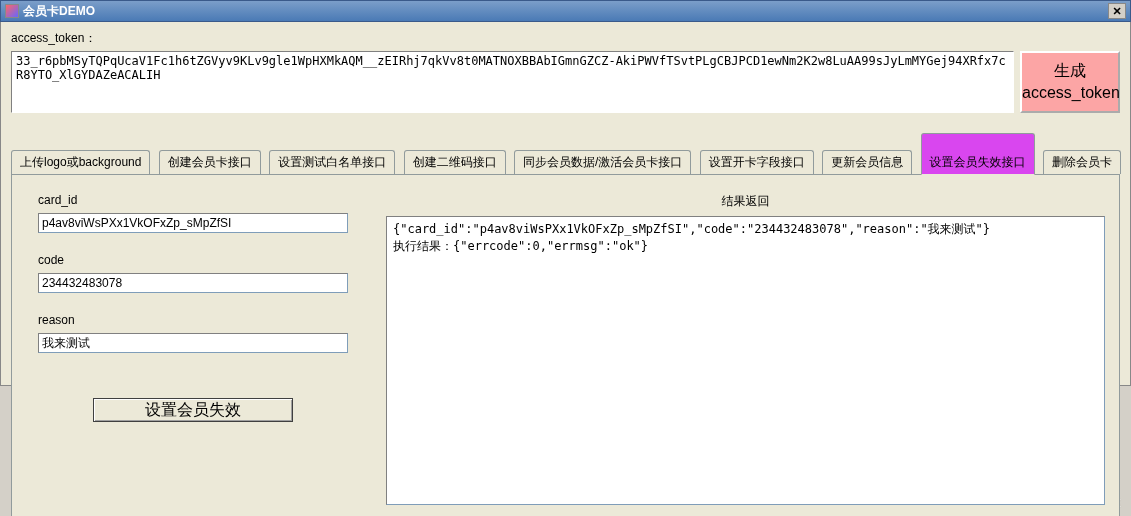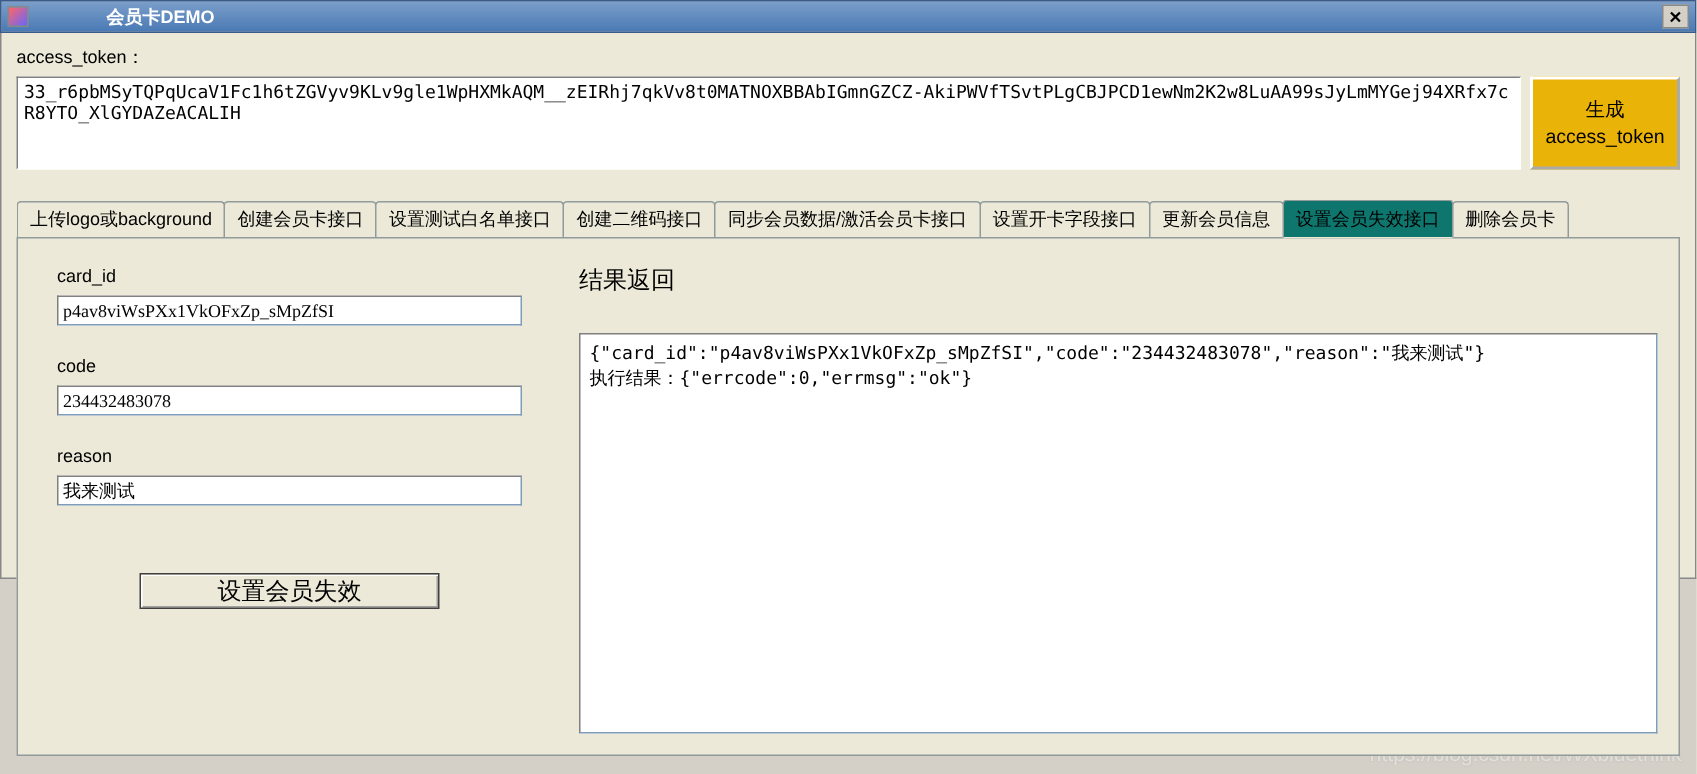--- a/index.html
+++ b/index.html
@@ -13,21 +13,20 @@
       position: relative;
     }
     .titlebar {
       background: linear-gradient(to bottom, #7b9ec9, #4a7ab5);
       color: #fff;
       height: 22px;
       display: flex;
       align-items: center;
       padding: 0 4px;
       border: 1px solid #3a5a8a;
-      gap: 48px;
     }
     .titlebar-icon {
       width: 14px; height: 14px;
       margin-right: 4px;
       background: linear-gradient(135deg,#f66,#66f);
       border: 1px solid #888;
     }
     .titlebar-title { flex: 1; font-weight: bold; font-size: 12px; }
     .titlebar-close {
       width: 18px; height: 16px;
@@ -56,53 +55,54 @@
       background: #fff;
       font-family: "SimSun", monospace;
       font-size: 12px;
       padding: 2px 4px;
       resize: none;
       overflow: auto;
       word-break: break-all;
     }
     .gen-btn {
       width: 100px; height: 62px;
-      background: #eab308;
+      background: #fca5a5;
       border: 2px outset #fff;
-      font-size: 13px;
+      font-size: 16px;
       line-height: 1.4;
       text-align: center;
       cursor: pointer;
       font-family: inherit;
     }
     .tab-container { margin-top: 20px; }
     .tab-strip {
       display: flex;
       align-items: flex-end;
       border-bottom: none;
       position: relative;
       z-index: 2;
+      justify-content: space-between;
     }
     .tab {
       padding: 3px 8px 3px 8px;
       background: #ece9d8;
       border: 1px solid #919b9c;
       border-bottom: none;
       border-radius: 3px 3px 0 0;
       margin-right: -1px;
       font-size: 12px;
       cursor: pointer;
       position: relative;
       white-space: nowrap;
     }
     .tab.active {
-      background: #0f766e;
+      background: #d946ef;
       border-bottom: 1px solid #ece9d8;
       margin-bottom: -1px;
-      padding-top: 4px;
+      padding-top: 20px;
       z-index: 3;
     }
     .tab-panel {
       border: 1px solid #919b9c;
       height: 346px;
       background: #ece9d8;
       display: flex;
       position: relative;
       z-index: 1;
     }
@@ -111,21 +111,21 @@
       padding: 18px 14px 14px 26px;
     }
     .field-lbl { font-size: 12px; margin-bottom: 6px; }
     .field-inp {
       width: 310px;
       height: 20px;
       border: 1px solid #7f9db9;
       border-top-color: #808080;
       border-left-color: #808080;
       background: #fff;
-      font-family: Liberation Serif, serif;
+      font-family: Liberation Sans, sans-serif;
       font-size: 12px;
       padding: 1px 3px;
       margin-bottom: 20px;
     }
     .action-btn {
       display: block;
       width: 200px;
       height: 24px;
       margin: 25px 0 0 55px;
       background: #ece9d8;
@@ -134,21 +134,21 @@
       font-size: 16px;
       cursor: pointer;
       font-family: inherit;
     }
     .result-col {
       flex: 1;
       padding: 18px 14px 14px 4px;
       display: flex;
       flex-direction: column;
     }
-    .result-lbl { font-size: 16px; margin-bottom: 24px; }
+    .result-lbl { font-size: 12px; margin-bottom: 6px; text-align: center; }
     .result-box {
       flex: 1;
       border: 1px solid #7f9db9;
       border-top-color: #808080;
       border-left-color: #808080;
       background: #fff;
       font-family: "SimSun", monospace;
       font-size: 12px;
       padding: 4px 6px;
       white-space: pre-wrap;

